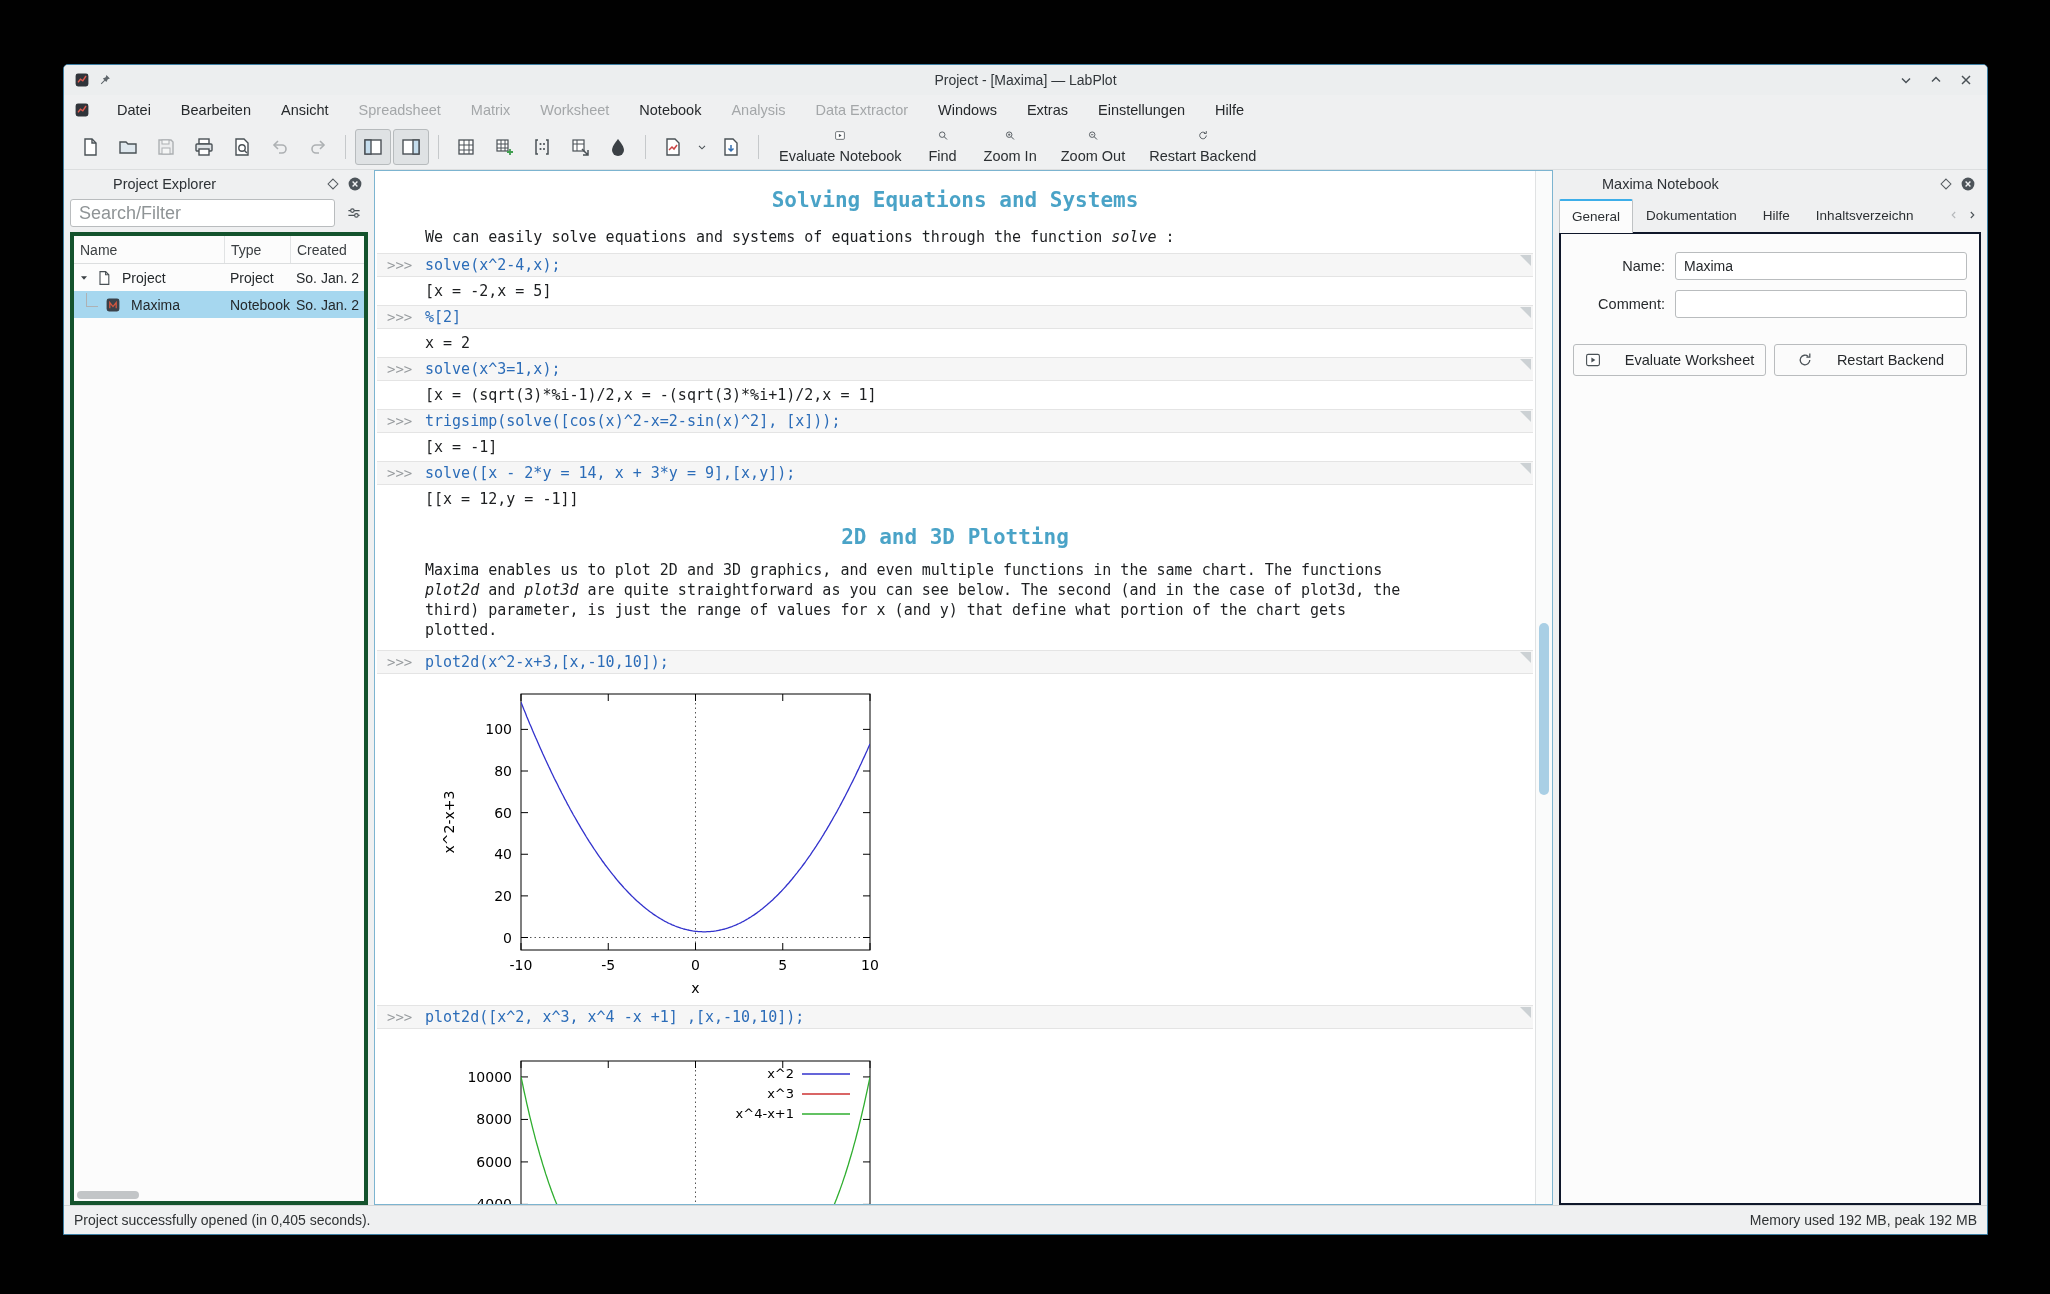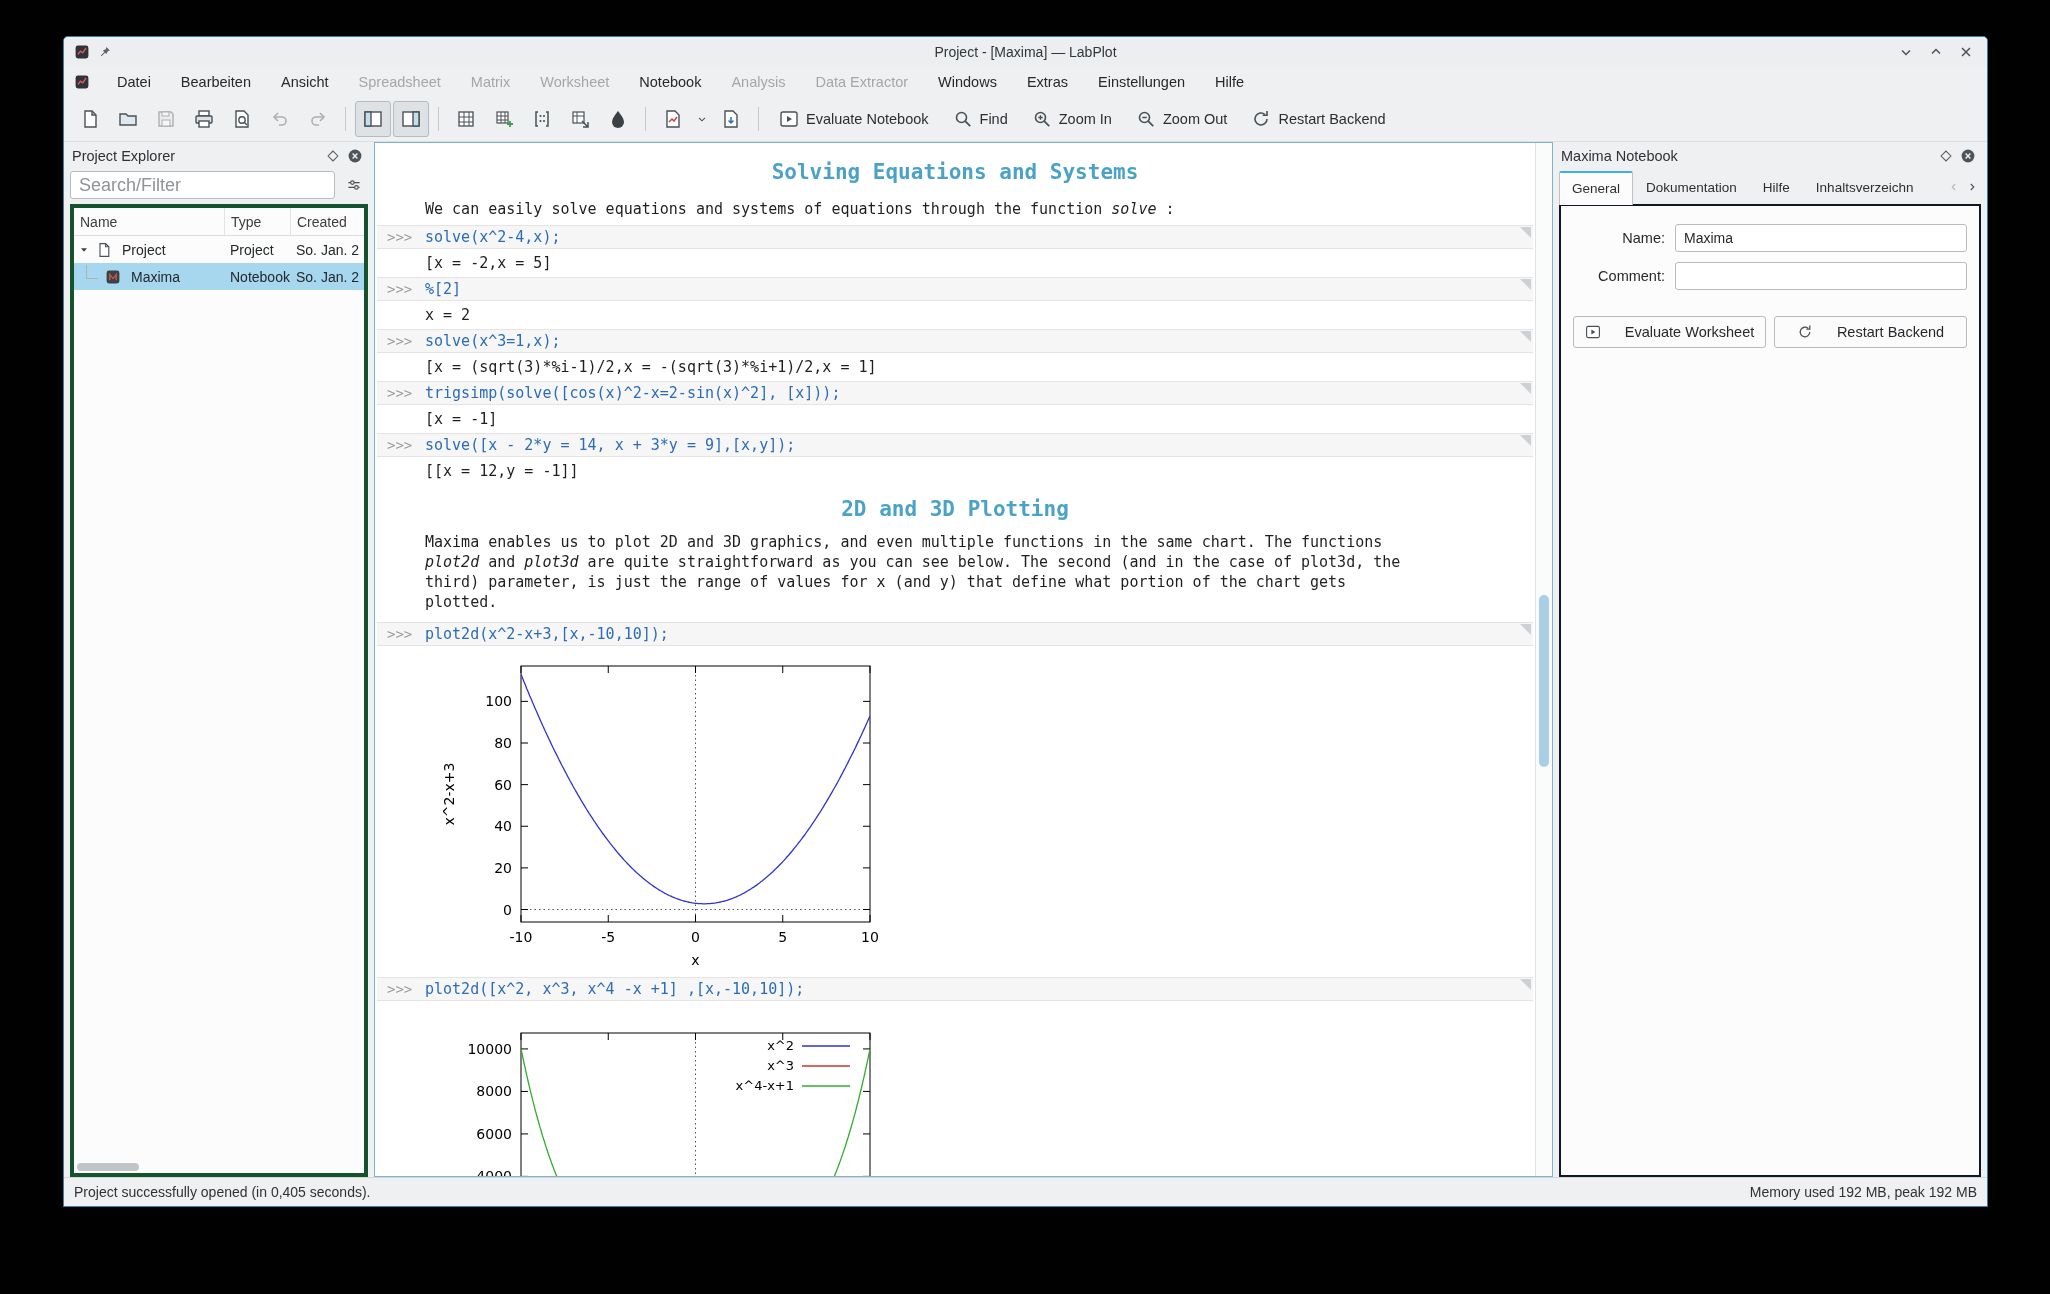--- a/index.html
+++ b/index.html
@@ -1,45 +1,45 @@
 <!DOCTYPE html>
 <html><head>
 <meta charset="utf-8">
 <style>
   html,body{margin:0;padding:0;background:#000;}
   body{width:2050px;height:1294px;position:relative;font-family:"Liberation Sans",sans-serif;-webkit-font-smoothing:antialiased;}
   .screen{position:absolute;inset:0;background:#010101;overflow:hidden;}
-  .window{position:absolute;left:63px;top:36px;width:1925px;height:1171px;background:#eff0f1;
+  .window{position:absolute;left:63px;top:64px;width:1925px;height:1171px;background:#eff0f1;
     border:1px solid #3d7ea3;border-radius:5px 5px 0 0;box-sizing:border-box;display:flex;flex-direction:column;overflow:hidden;}
   
   .titlebar{height:30px;flex:0 0 30px;display:flex;align-items:center;position:relative;background:#eceeef;}
   .tb-left{display:flex;align-items:center;gap:8px;padding-left:10px;z-index:2;}
   .tb-title{position:absolute;left:0;right:0;text-align:center;font-size:14px;color:#31363a;}
   .tb-controls{margin-left:auto;display:flex;align-items:center;gap:4px;padding-right:8px;z-index:2;}
   .winbtn{width:26px;height:22px;display:flex;align-items:center;justify-content:center;border-radius:3px;}
   
   .menubar{height:30px;flex:0 0 30px;display:flex;align-items:center;padding-left:8px;font-size:14.5px;color:#26292c;gap:12px;}
   .menu-logo{margin:0 6px 0 2px;}
   .menu-item{padding:4px 9px;border-radius:3px;white-space:nowrap;}
   .menu-item.disabled{color:#a4a7a9;}
   
   .toolbar{height:44px;flex:0 0 44px;display:flex;align-items:center;padding:0 8px;gap:2px;border-bottom:1px solid #dcdedf;}
-  .tb-btn{height:34px;min-width:34px;display:flex;align-items:center;justify-content:center;border-radius:3px;border:1px solid transparent;}
+  .tb-btn{height:34px;min-width:34px;display:flex;align-items:center;justify-content:center;border-radius:3px;border:1px solid transparent;flex-direction:column;}
   .tb-btn.disabled{opacity:.4;}
   .tb-btn.pressed{background:#dfe2e4;border-color:#b7bbbd;}
   .tb-btn.labeled{padding:0 10px;gap:7px;font-size:14.5px;color:#2b2f32;white-space:nowrap;}
   .tb-sep{width:1px;height:24px;background:#c6c9cb;margin:0 7px;flex:0 0 1px;}
   .tb-chev{min-width:18px;height:34px;display:flex;align-items:center;justify-content:center;}
   .ic12{width:12px;height:12px;}.ic14{width:14px;height:14px;}.ic16{width:16px;height:16px;}.ic20{width:20px;height:20px;}
   
   .content{flex:1;display:flex;gap:6px;padding:0 6px;min-height:0;}
   
   .dock-left{flex:0 0 298px;width:298px;display:flex;flex-direction:column;min-height:0;}
   .dock-head{height:28px;flex:0 0 28px;display:flex;align-items:center;padding:0 2px;font-size:14.5px;color:#2e3236;}
-  .dock-title{flex:1;}
+  .dock-title{flex:1;margin-left:41px;}
   .dock-btn{width:22px;height:22px;display:flex;align-items:center;justify-content:center;border-radius:3px;}
   .search-row{display:flex;gap:5px;margin:1px 0 5px;}
   .search{flex:1;height:28px;border:1px solid #b9bcbe;border-radius:3px;background:#fff;padding:0 8px;font-size:18px;color:#333;box-sizing:border-box;font-family:"Liberation Sans",sans-serif;}
   .search::placeholder{color:#8f9496;}
   .filter-btn{width:28px;height:28px;border:none;background:transparent;display:flex;align-items:center;justify-content:center;border-radius:3px;}
   .tree{flex:1;background:#fcfcfc;border:4px solid #14532d;display:flex;flex-direction:column;min-height:0;font-size:14px;color:#24282b;}
   .tree-header{display:grid;grid-template-columns:150px 66px 1fr;height:27px;align-items:center;border-bottom:1px solid #dcdedf;color:#3a3e41;}
   .tree-header .col{padding:0 6px;border-left:1px solid #e1e3e4;height:100%;display:flex;align-items:center;overflow:hidden;white-space:nowrap;}
   .tree-header .col:first-child{border-left:none;}
   .tree-row{display:grid;grid-template-columns:150px 66px 1fr;height:27px;align-items:center;white-space:nowrap;}

